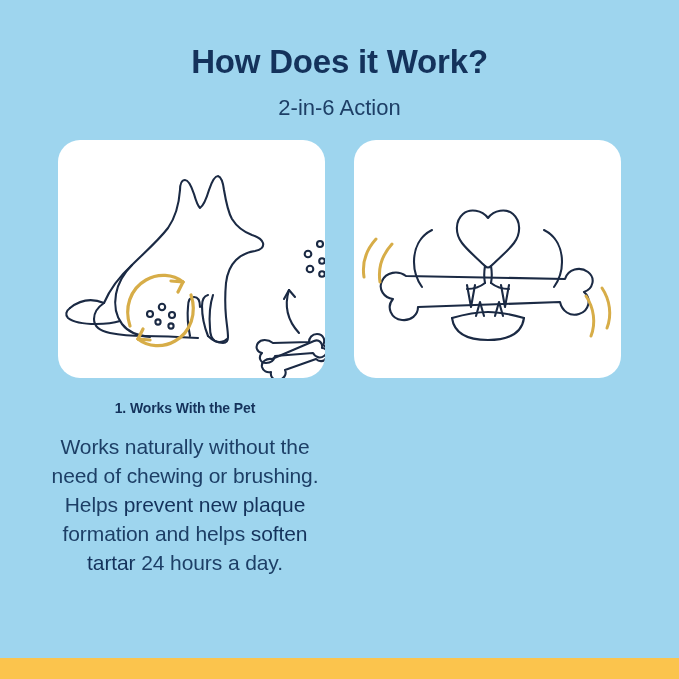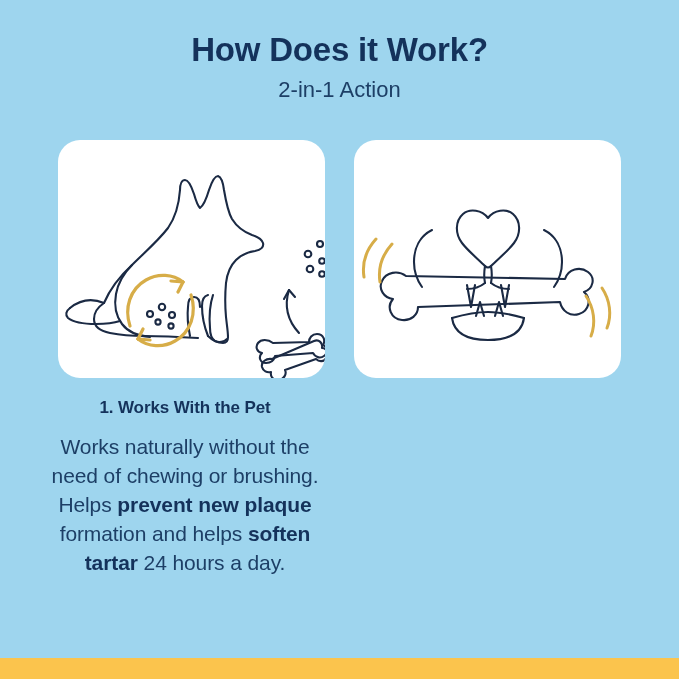--- a/index.html
+++ b/index.html
@@ -25,21 +25,21 @@
 
   
   .header {
     position: absolute;
     top: 30px;
     left: 0;
     width: 679px;
     text-align: center;
   }
   .title {
-    margin: 0;
+    margin: 12px;
     font-size: 33px;
     font-weight: bold;
     letter-spacing: -0.2px;
     color: #14325b;
     line-height: 40px;
   }
   .subtitle {
     margin: 6px 0 0 0;
     font-size: 22px;
     font-weight: 300;
@@ -77,57 +77,57 @@
     width: 599px;
     display: flex;
     justify-content: space-between;
   }
   .column {
     width: 290px;
     text-align: center;
   }
   .col-heading {
     margin: 0;
-    font-size: 17px;
+    font-size: 14px;
     font-weight: bold;
     color: #14325b;
     line-height: 24px;
     letter-spacing: -0.1px;
   }
   .col-body {
     margin: 12px 0 0 0;
     font-size: 21px;
     font-weight: 300;
     color: #1d3f66;
     line-height: 29px;
     letter-spacing: -0.1px;
   }
   .col-body b {
-    font-weight: bold;
+    font-weight: normal;
     color: #14325b;
   }
 
   
   .bottom-bar {
     position: absolute;
     left: 0;
     bottom: 0;
     width: 679px;
     height: 21px;
     background: #fbc44d;
   }
 </style>
 </head>
 <body>
 
 <div class="poster">
 
   <div class="header">
     <h1 class="title">How Does it Work?</h1>
-    <p class="subtitle">2-in-1 Action</p>
+    <p class="subtitle">2-in-6 Action</p>
   </div>
 
   <div class="cards">
 
     <div class="card">
       <svg width="267" height="238" viewBox="0 0 267 238">
         <g fill="none" stroke="#1b2a44" stroke-width="2.1" stroke-linecap="round" stroke-linejoin="round">
 
           <path d="M12,168
                    C22,160 34,158 46,163

